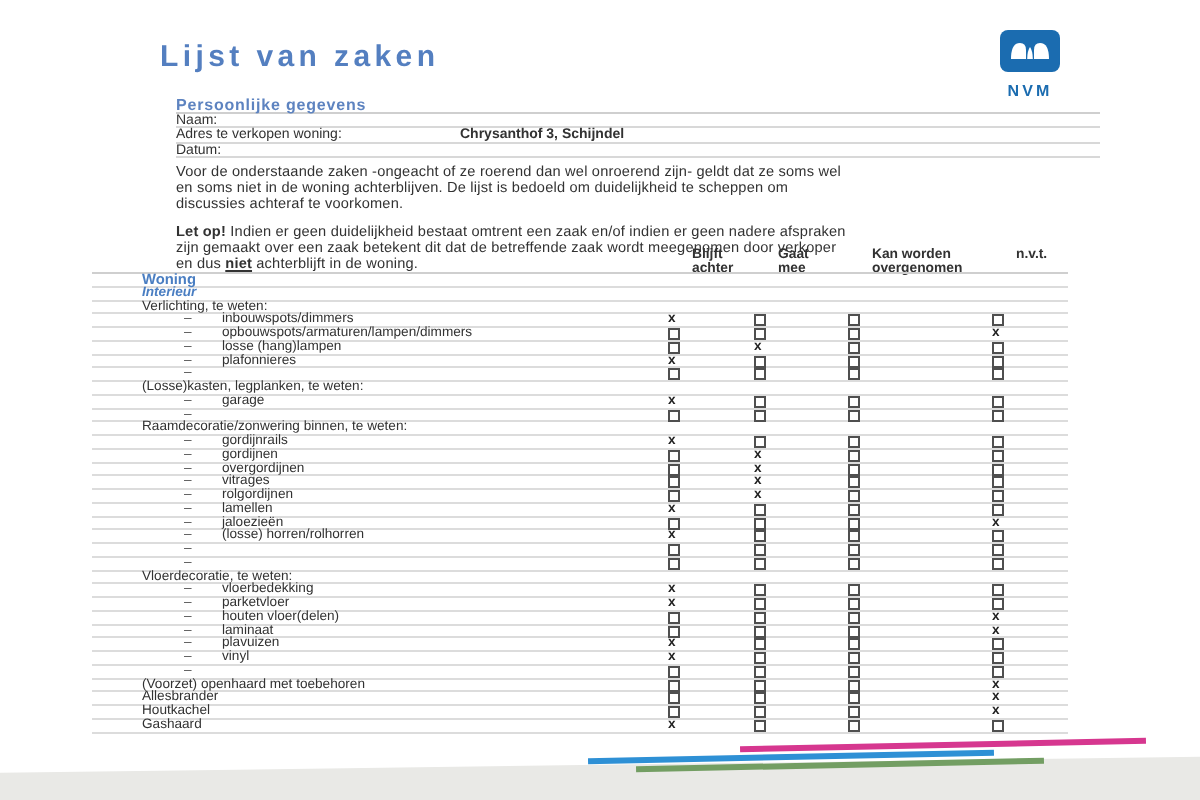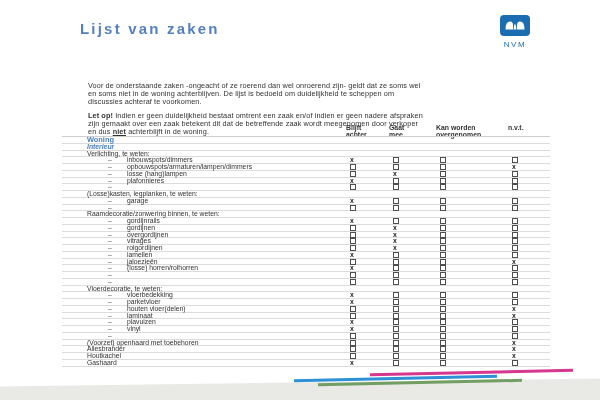--- a/index.html
+++ b/index.html
@@ -13,21 +13,21 @@
   .page{
     position:absolute;inset:0;background:#ffffff;
     clip-path:polygon(0 0,100% 0,100% 94.6%,0 96.6%);
   }
   
   .title{
     position:absolute;left:80px;top:20px;
     font-size:15px;font-weight:bold;letter-spacing:2.2px;color:#547fc0;
   }
   .logo{position:absolute;left:498px;top:15px;width:34px;text-align:center;}
-  .logo-text{font-size:8px;font-weight:normal;color:#1b6cb0;letter-spacing:1.6px;margin-top:0px;}
+  .logo-text{font-size:8px;font-weight:bold;color:#1b6cb0;letter-spacing:1.6px;margin-top:0px;}
   
   .personal{position:absolute;left:88px;top:48px;width:462px;}
   .p-head{
     font-size:8px;font-weight:bold;color:#5d83c0;letter-spacing:.4px;
     height:9px;line-height:9px;border-bottom:1px solid #cfcfcf;box-sizing:border-box;
   }
   .p-row{
     height:7.3px;line-height:7.1px;font-size:7px;
     border-bottom:1px solid #d8d8d8;box-sizing:border-box;white-space:nowrap;
   }
@@ -44,21 +44,21 @@
   
   .theader{
     position:absolute;left:62px;top:124px;width:488px;
     display:grid;grid-template-columns:283px 43px 47px 72px 1fr;
   }
   .hcell{
     font-size:6.9px;font-weight:bold;line-height:7.4px;white-space:pre-line;
     padding-left:1px;
   }
   .table{
-    position:absolute;left:62px;top:136px;width:488px;
+    position:absolute;left:46px;top:136px;width:488px;
     border-top:1px solid #cfcfcf;
   }
   .trow{
     display:grid;grid-template-columns:283px 43px 47px 72px 1fr;
     height:6.75px;box-sizing:border-box;border-bottom:1px solid #dcdcdc;
     font-size:6.8px;line-height:6.2px;align-items:center;
   }
   .trow.sec{color:#4a7ec2;font-weight:bold;font-size:7.4px;}
   .trow.subsec{color:#4a7ec2;font-weight:bold;font-style:italic;font-size:6.8px;}
   .trow.sec .lcell,.trow.subsec .lcell{padding-left:25px;}
@@ -84,20 +84,32 @@
   <div class="logo">
     <svg width="30" height="21" viewBox="0 0 30 21">
       <rect x="0" y="0" width="30" height="21" rx="4" fill="#1b6cb0"></rect>
       <path d="M5.5 14.5 Q5.5 6.5 10 6.5 Q13 6.5 13 10 L13 14.5 Z" fill="#ffffff"></path>
       <path d="M17 14.5 L17 10 Q17 6.5 20 6.5 Q24.5 6.5 24.5 14.5 Z" fill="#ffffff"></path>
       <path d="M13.6 14.5 Q13.6 10.5 15 8.5 Q16.4 10.5 16.4 14.5 Z" fill="#ffffff"></path>
     </svg>
     <div class="logo-text">NVM</div>
   </div>
 
+  <div class="personal">
+    <div class="p-head">Persoonlijke gegevens</div>
+    <div class="p-row">
+      <span class="flabel">Naam:</span><span class="fvalue"></span>
+    </div>
+    <div class="p-row">
+      <span class="flabel">Adres te verkopen woning:</span><span class="fvalue">Chrysanthof 3, Schijndel</span>
+    </div>
+    <div class="p-row">
+      <span class="flabel">Datum:</span><span class="fvalue"></span>
+    </div>
+  </div>
 
   <div class="intro">
     <p>Voor de onderstaande zaken -ongeacht of ze roerend dan wel onroerend zijn- geldt dat ze soms wel
 en soms niet in de woning achterblijven. De lijst is bedoeld om duidelijkheid te scheppen om
 discussies achteraf te voorkomen.</p>
     <p><b>Let op!</b><span> Indien er geen duidelijkheid bestaat omtrent een zaak en/of indien er geen nadere afspraken
 zijn gemaakt over een zaak betekent dit dat de betreffende zaak wordt meegenomen door verkoper
 en dus </span><b class="u">niet</b><span> achterblijft in de woning.</span></p>
   </div>
 

